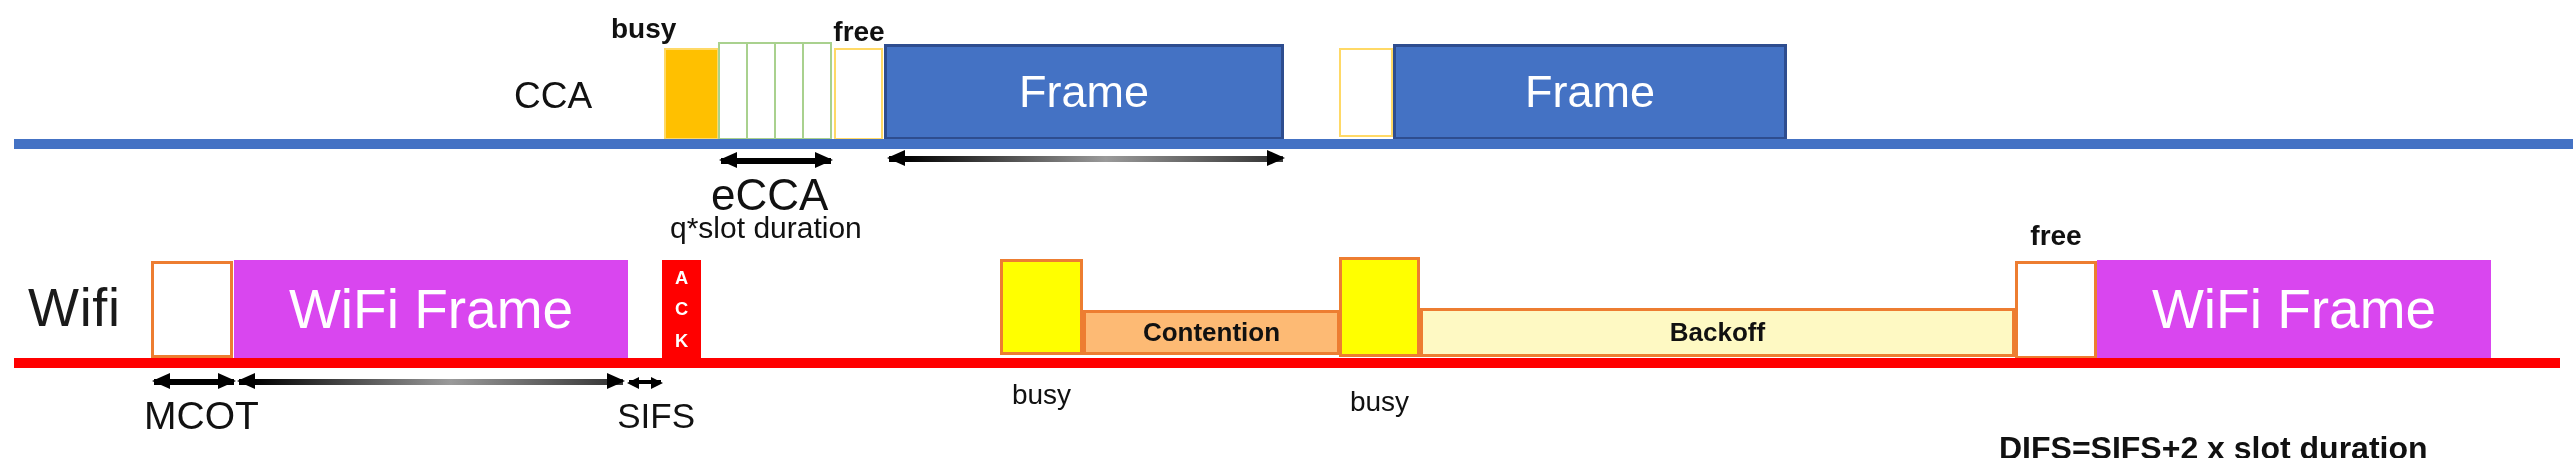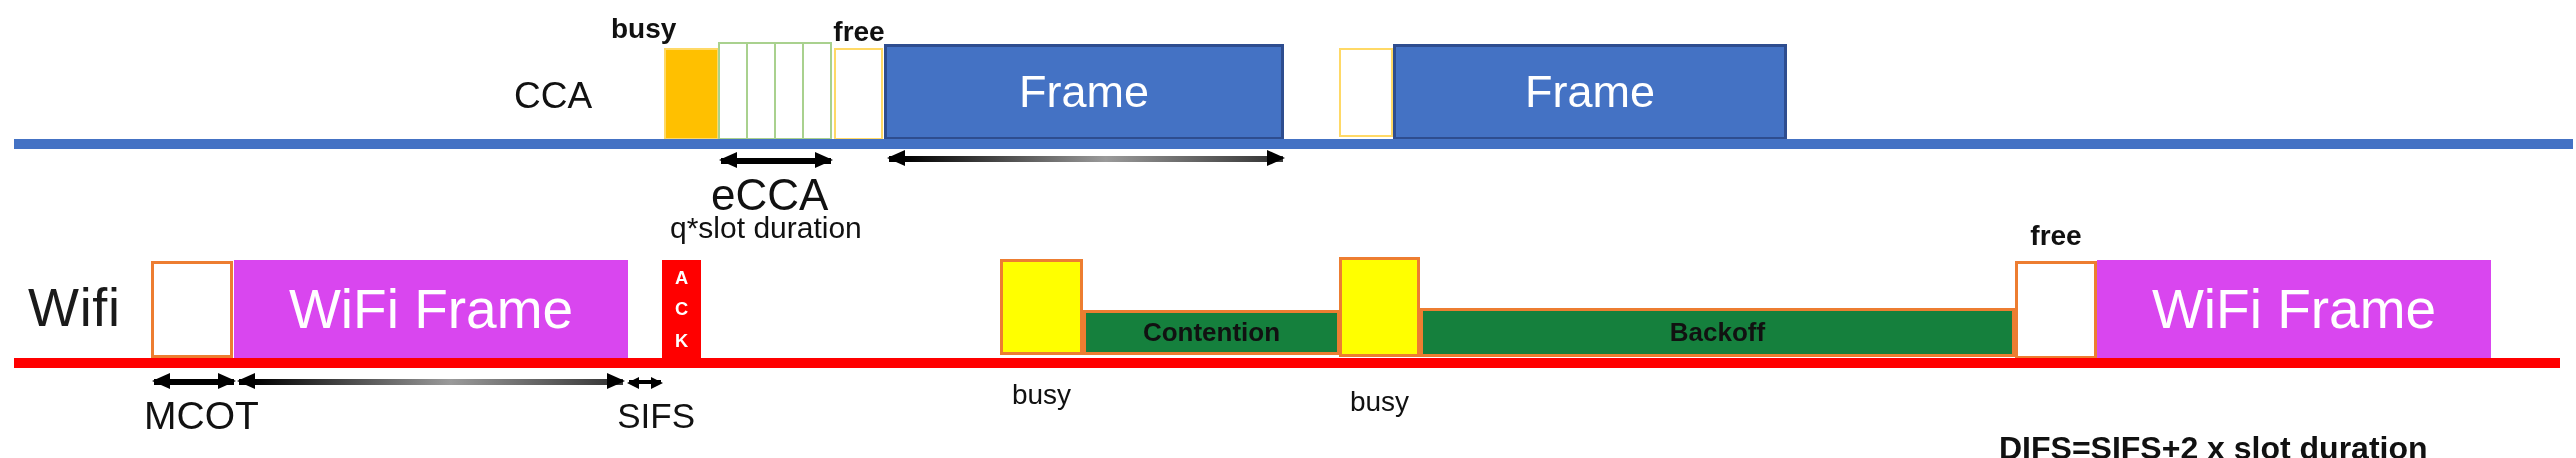--- a/index.html
+++ b/index.html
@@ -33,24 +33,24 @@
   .free2-blk{left:1339px;top:48px;width:54px;height:89px;background:#fff;border:2.8px solid #FFD966;}
   .frame2{left:1393px;top:44px;width:394px;height:96px;}
 
   
   .difs-blk{left:151px;top:261px;width:82px;height:97px;background:#fff;border:3.5px solid #ED7D31;}
   .redframe{background:#d946ef;color:#fff;font-size:55px;}
   .wframe1{left:234px;top:260px;width:394px;height:98px;}
   .ack-blk{left:662px;top:260px;width:39px;height:98px;background:#FF0000;color:#fff;
            font-size:18.3px;font-weight:bold;line-height:1.72;white-space:pre-line;}
   .yellow1{left:1000px;top:259px;width:83px;height:96px;background:#FFFF00;border:3.5px solid #ED7D31;}
-  .contention-box{left:1083px;top:310px;width:257px;height:45px;background:#15803d;border:3.5px solid #ED7D31;
+  .contention-box{left:1083px;top:310px;width:257px;height:45px;background:#fdba74;border:3.5px solid #ED7D31;
                   font-size:26px;font-weight:bold;color:#111;}
   .yellow2{left:1339px;top:257px;width:81px;height:100px;background:#FFFF00;border:3.5px solid #ED7D31;}
-  .backoff-box{left:1420px;top:308px;width:595px;height:49px;background:#15803d;border:3.5px solid #ED7D31;
+  .backoff-box{left:1420px;top:308px;width:595px;height:49px;background:#fef9c3;border:3.5px solid #ED7D31;
                font-size:26px;font-weight:bold;color:#111;}
   .free-blk-wifi{left:2015px;top:261px;width:82px;height:98px;background:#fff;border:3.5px solid #ED7D31;}
   .free-wifi-label{left:2015px;top:220px;width:82px;font-size:28px;font-weight:600;text-align:center;}
   .wframe2{left:2097px;top:260px;width:394px;height:98px;}
 
   .busy1-label{left:1000px;top:379px;width:83px;font-size:28px;font-weight:500;text-align:center;}
   .busy2-label{left:1339px;top:386px;width:81px;font-size:28px;font-weight:500;text-align:center;}
   .difs-eq-label{left:1999px;top:386px;font-size:32px;font-weight:600;margin-top:44px;}
 
   

